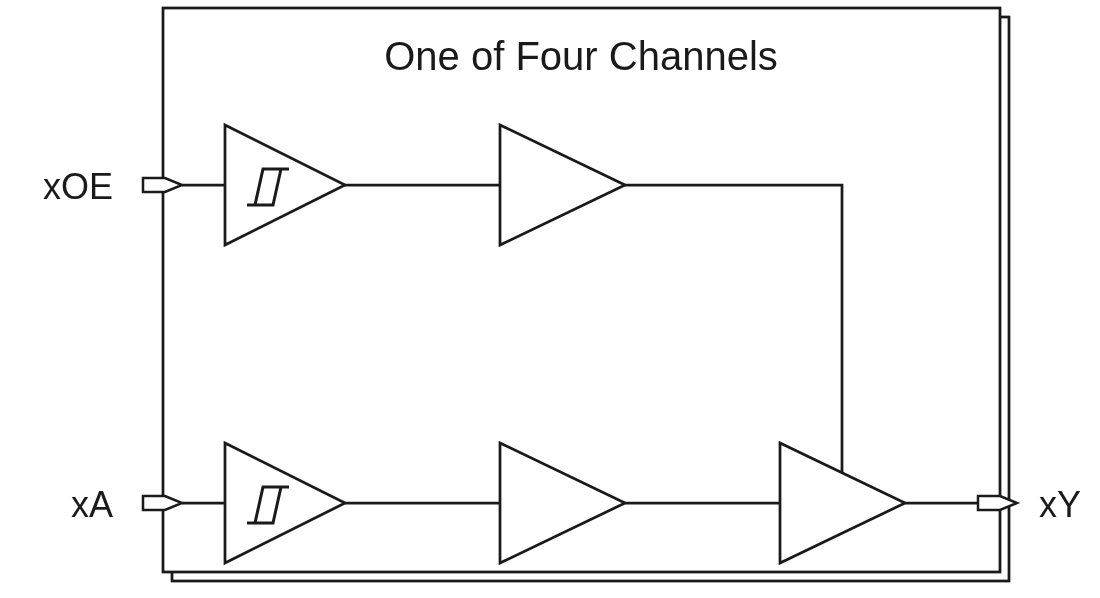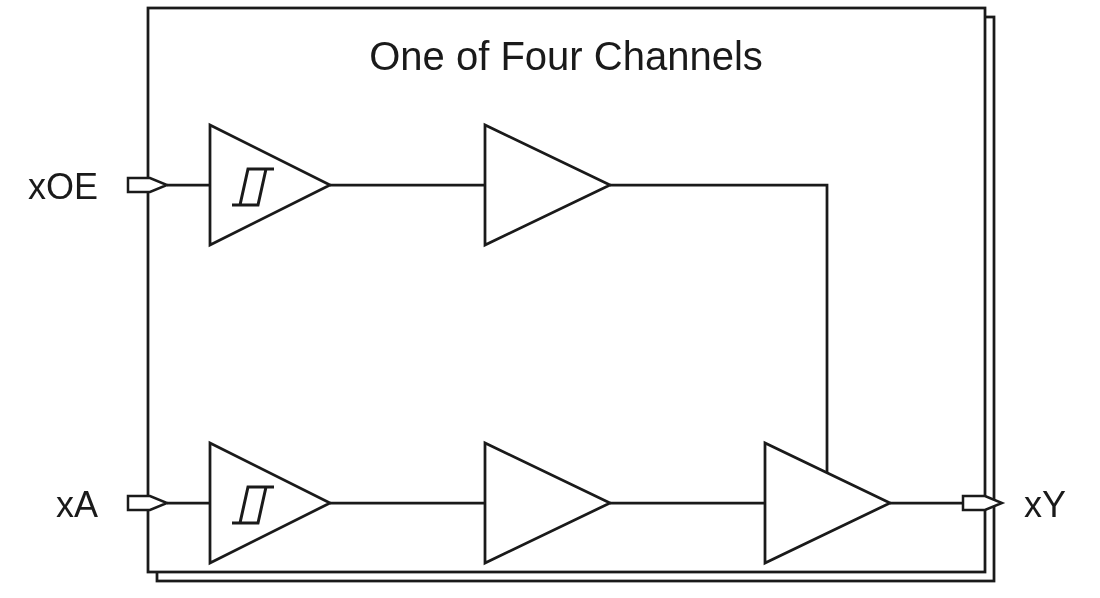--- a/index.html
+++ b/index.html
@@ -10,20 +10,21 @@
   html, body {
     background: var(--bg-color);
     font-family: "Liberation Sans", sans-serif;
   }
   .canvas {
     position: relative;
     width: 1068px;
     height: 598px;
     background: var(--bg-color);
     overflow: hidden;
+    margin-left: 15px;
   }
   svg { display: block; }
   .box {
     fill: var(--bg-color);
     stroke: var(--line-color);
     stroke-width: 2.75;
   }
   .wire {
     fill: none;
     stroke: var(--line-color);

